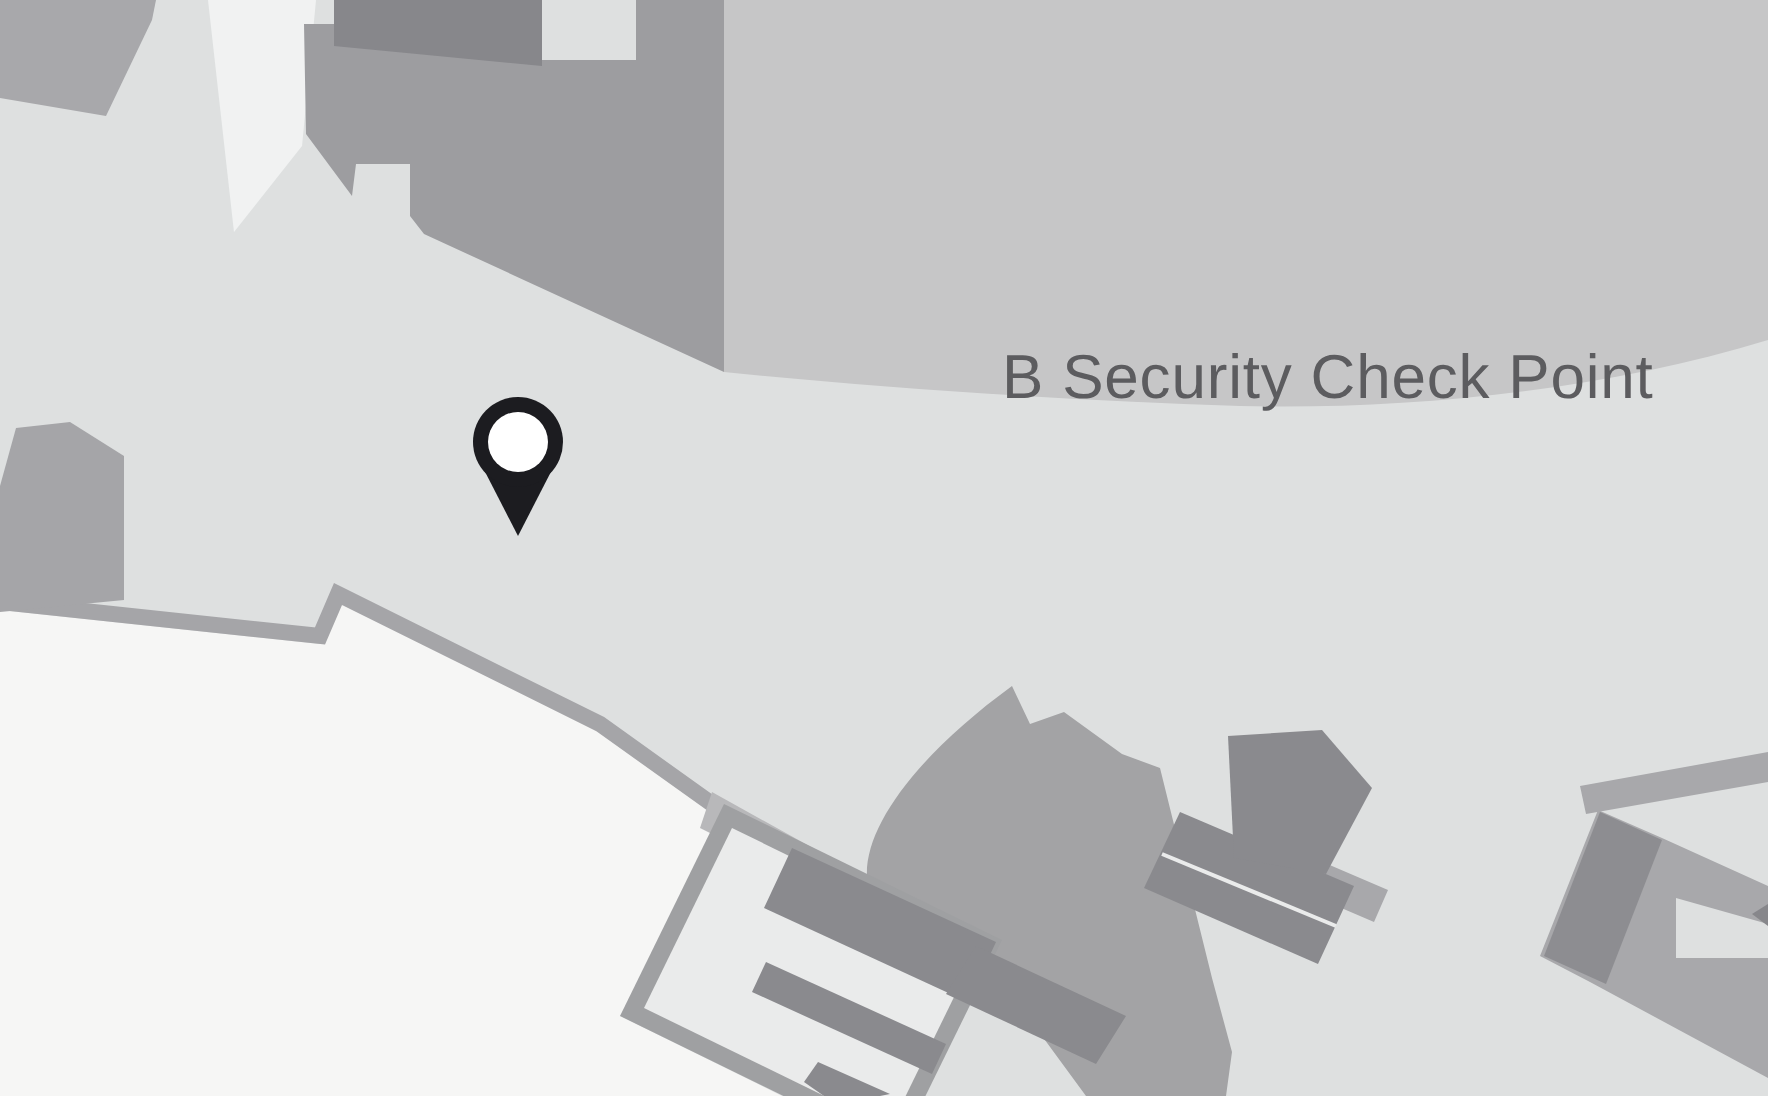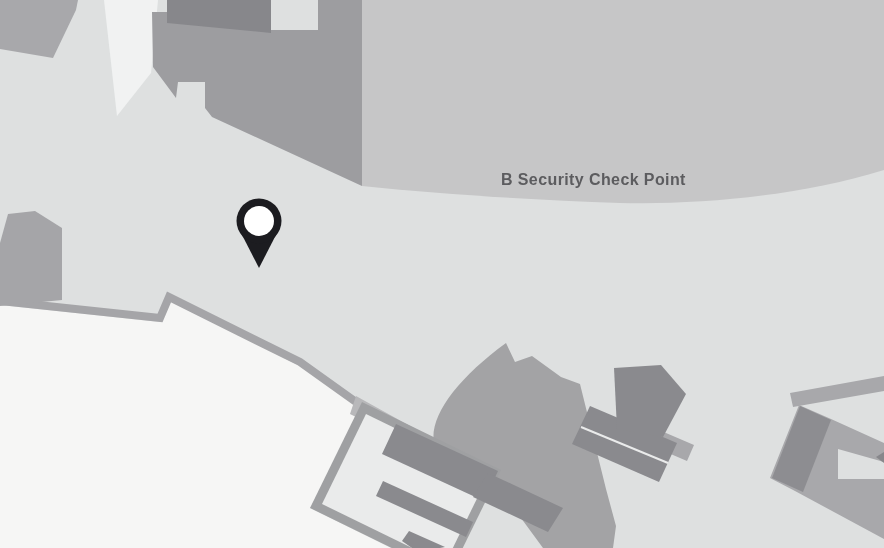--- a/index.html
+++ b/index.html
@@ -27,22 +27,22 @@
     width:884px;height:548px;
     overflow:hidden;
     background:var(--background);
     font-family:"Liberation Sans", sans-serif;
     cursor:grab;
   }
   .viewport svg{position:absolute;left:0;top:0;display:block;}
   .map-label{
     position:absolute;
     left:501px;top:171px;
-    font-size:16px;
-    font-weight:700;
+    font-size:31px;
+    font-weight:400;
     letter-spacing:0.4px;
     color:var(--label-text);
     white-space:nowrap;
     user-select:none;
   }
 </style>
 </head>
 <body>
 
 <div class="viewport">

